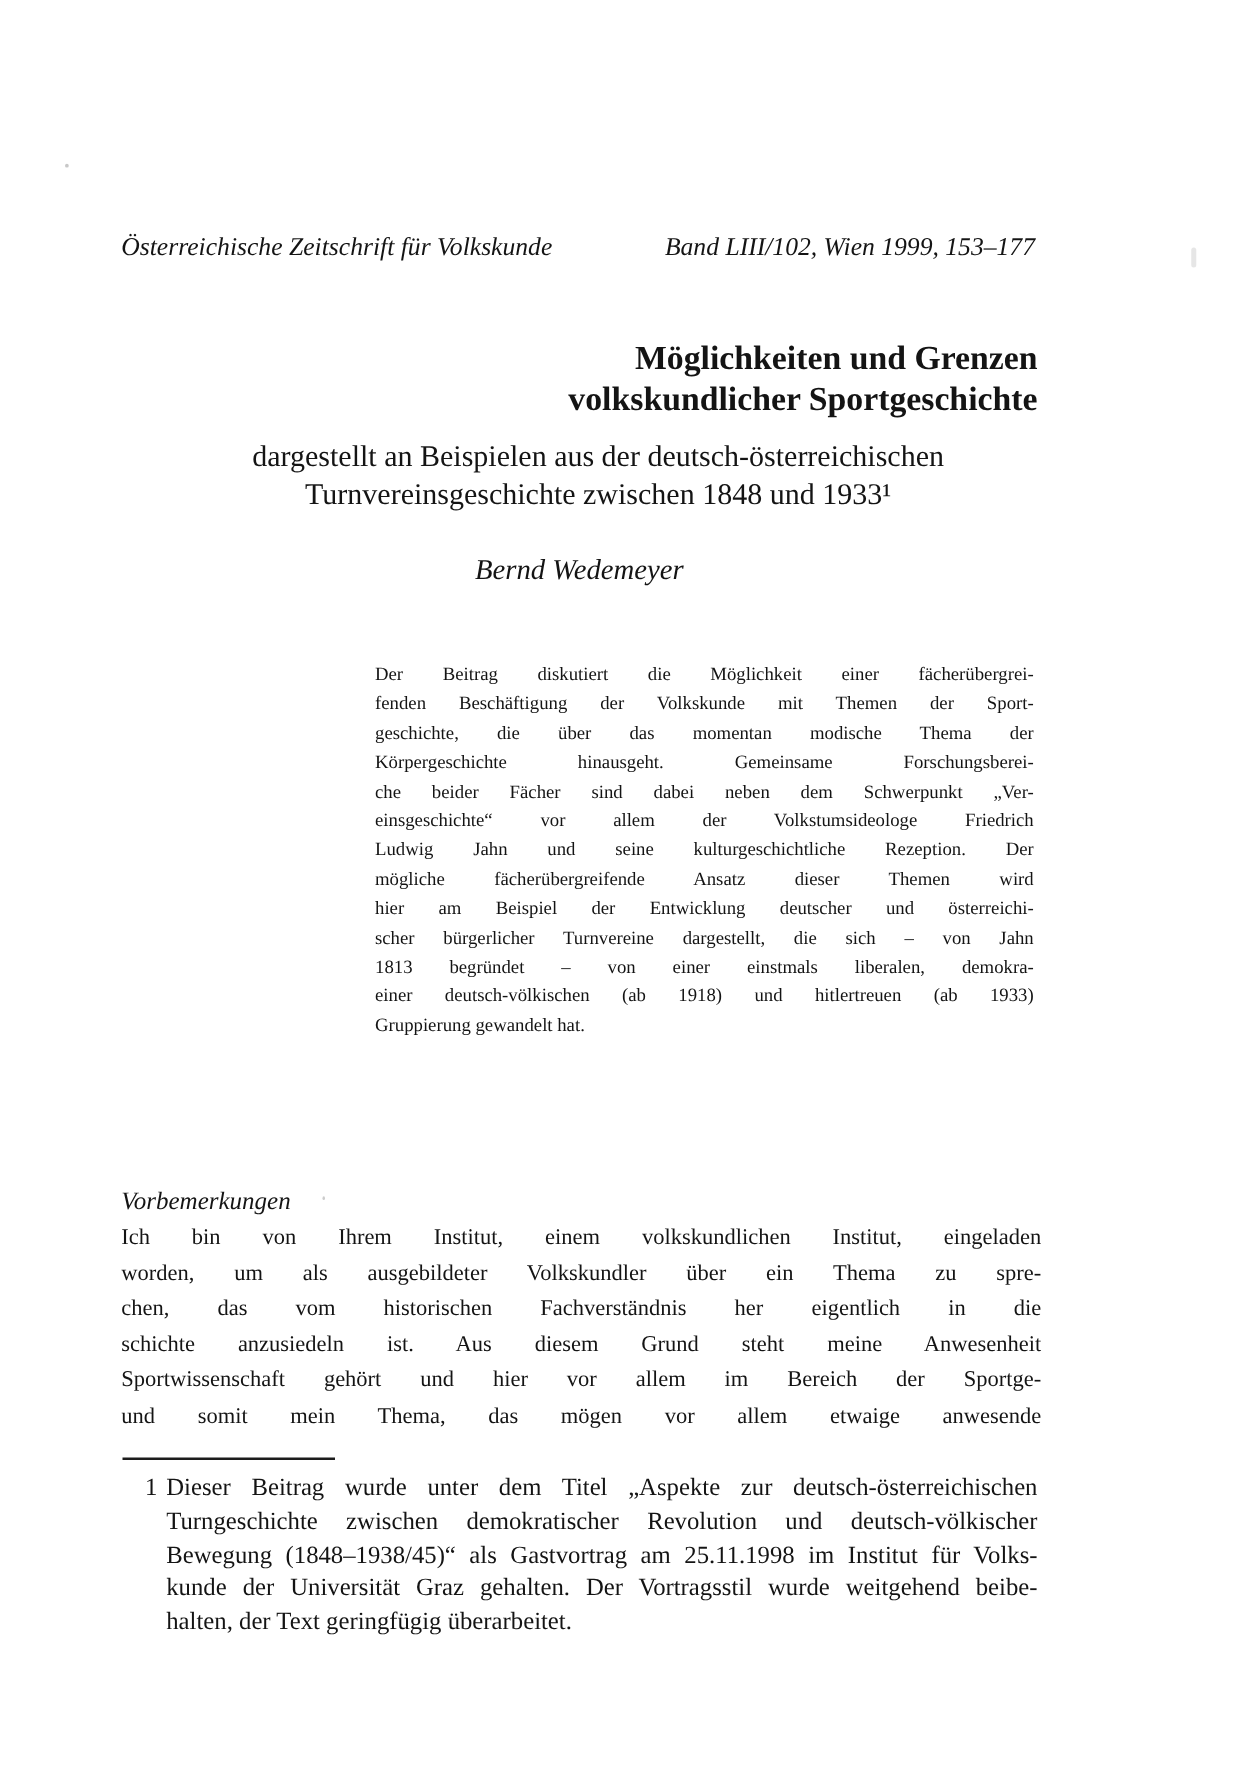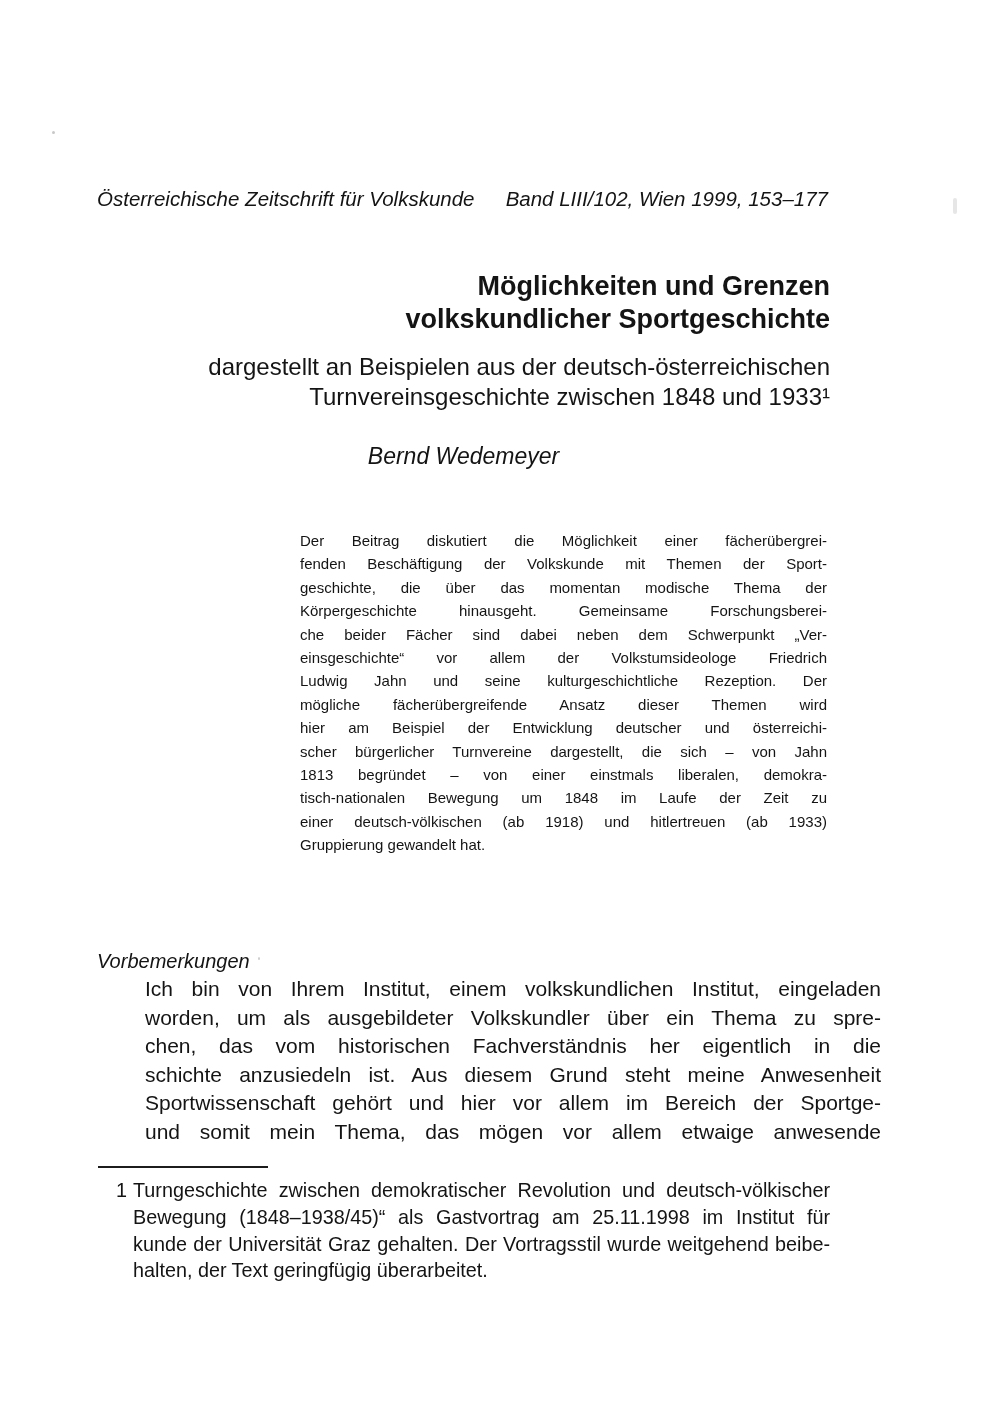--- a/index.html
+++ b/index.html
@@ -6,21 +6,21 @@
     margin: 0;
     padding: 0;
     background: #ffffff;
   }
   .page {
     position: relative;
     width: 1000px;
     height: 1418px;
     background: #ffffff;
     overflow: hidden;
-    font-family: Liberation Sans, sans-serif;
+    font-family: Liberation Serif, serif;
     color: #141414;
   }
 
   
   .journal-header {
     position: absolute;
     left: 97px;
     top: 187px;
     width: 731px;
     display: flex;
@@ -36,24 +36,24 @@
     left: 97px;
     top: 270px;
     width: 733px;
     text-align: right;
     font-weight: bold;
     font-size: 27px;
     line-height: 33px;
   }
   .article-subtitle {
     position: absolute;
-    left: 97px;
+    left: 112px;
     top: 352px;
     width: 733px;
-    text-align: right;
+    text-align: center;
     font-size: 24px;
     line-height: 29.5px;
   }
   .article-author {
     position: absolute;
     left: 97px;
     top: 443px;
     width: 733px;
     text-align: center;
     font-style: italic;
@@ -87,23 +87,22 @@
     top: 950px;
     font-style: italic;
     font-size: 20px;
   }
 
   .body-par {
     position: absolute;
     left: 97px;
     top: 975px;
     width: 736px;
-    font-size: 21px;
+    font-size: 18px;
     line-height: 28.6px;
-    margin-left: 48px;
   }
   .body-par .jline { height: 28.6px; }
 
   .footnote-rule {
     position: absolute;
     left: 98px;
     top: 1166px;
     width: 170px;
     height: 2px;
     background: #1c1c1c;
@@ -166,40 +165,40 @@
       <div class="jline">fenden Beschäftigung der Volkskunde mit Themen der Sport-</div>
       <div class="jline">geschichte, die über das momentan modische Thema der</div>
       <div class="jline">Körpergeschichte hinausgeht. Gemeinsame Forschungsberei-</div>
       <div class="jline">che beider Fächer sind dabei neben dem Schwerpunkt „Ver-</div>
       <div class="jline">einsgeschichte“ vor allem der Volkstumsideologe Friedrich</div>
       <div class="jline">Ludwig Jahn und seine kulturgeschichtliche Rezeption. Der</div>
       <div class="jline">mögliche fächerübergreifende Ansatz dieser Themen wird</div>
       <div class="jline">hier am Beispiel der Entwicklung deutscher und österreichi-</div>
       <div class="jline">scher bürgerlicher Turnvereine dargestellt, die sich – von Jahn</div>
       <div class="jline">1813 begründet – von einer einstmals liberalen, demokra-</div>
-      <div class="jline">tisch-nationalen Bewegung um 1848 im Laufe der Zeit zu</div>
       <div class="jline">einer deutsch-völkischen (ab 1918) und hitlertreuen (ab 1933)</div>
       <div class="jline">Gruppierung gewandelt hat.</div>
     </div>
 
   <div class="section-heading">Vorbemerkungen</div>
 
   <div class="body-par jlines">
       <div class="jline">Ich bin von Ihrem Institut, einem volkskundlichen Institut, eingeladen</div>
       <div class="jline">worden, um als ausgebildeter Volkskundler über ein Thema zu spre-</div>
       <div class="jline">chen, das vom historischen Fachverständnis her eigentlich in die</div>
       <div class="jline">schichte anzusiedeln ist. Aus diesem Grund steht meine Anwesenheit</div>
       <div class="jline">Sportwissenschaft gehört und hier vor allem im Bereich der Sportge-</div>
       <div class="jline">und somit mein Thema, das mögen vor allem etwaige anwesende</div>
     </div>
 
   <div class="footnote-rule"></div>
 
   <div class="footnote-marker">1</div>
 
   <div class="footnote jlines endpara">
+      <div class="jline">Dieser Beitrag wurde unter dem Titel „Aspekte zur deutsch-österreichischen</div>
       <div class="jline">Turngeschichte zwischen demokratischer Revolution und deutsch-völkischer</div>
       <div class="jline">Bewegung (1848–1938/45)“ als Gastvortrag am 25.11.1998 im Institut für Volks-</div>
       <div class="jline">kunde der Universität Graz gehalten. Der Vortragsstil wurde weitgehend beibe-</div>
       <div class="jline">halten, der Text geringfügig überarbeitet.</div>
     </div>
 
 </div>
 
 </body></html>

